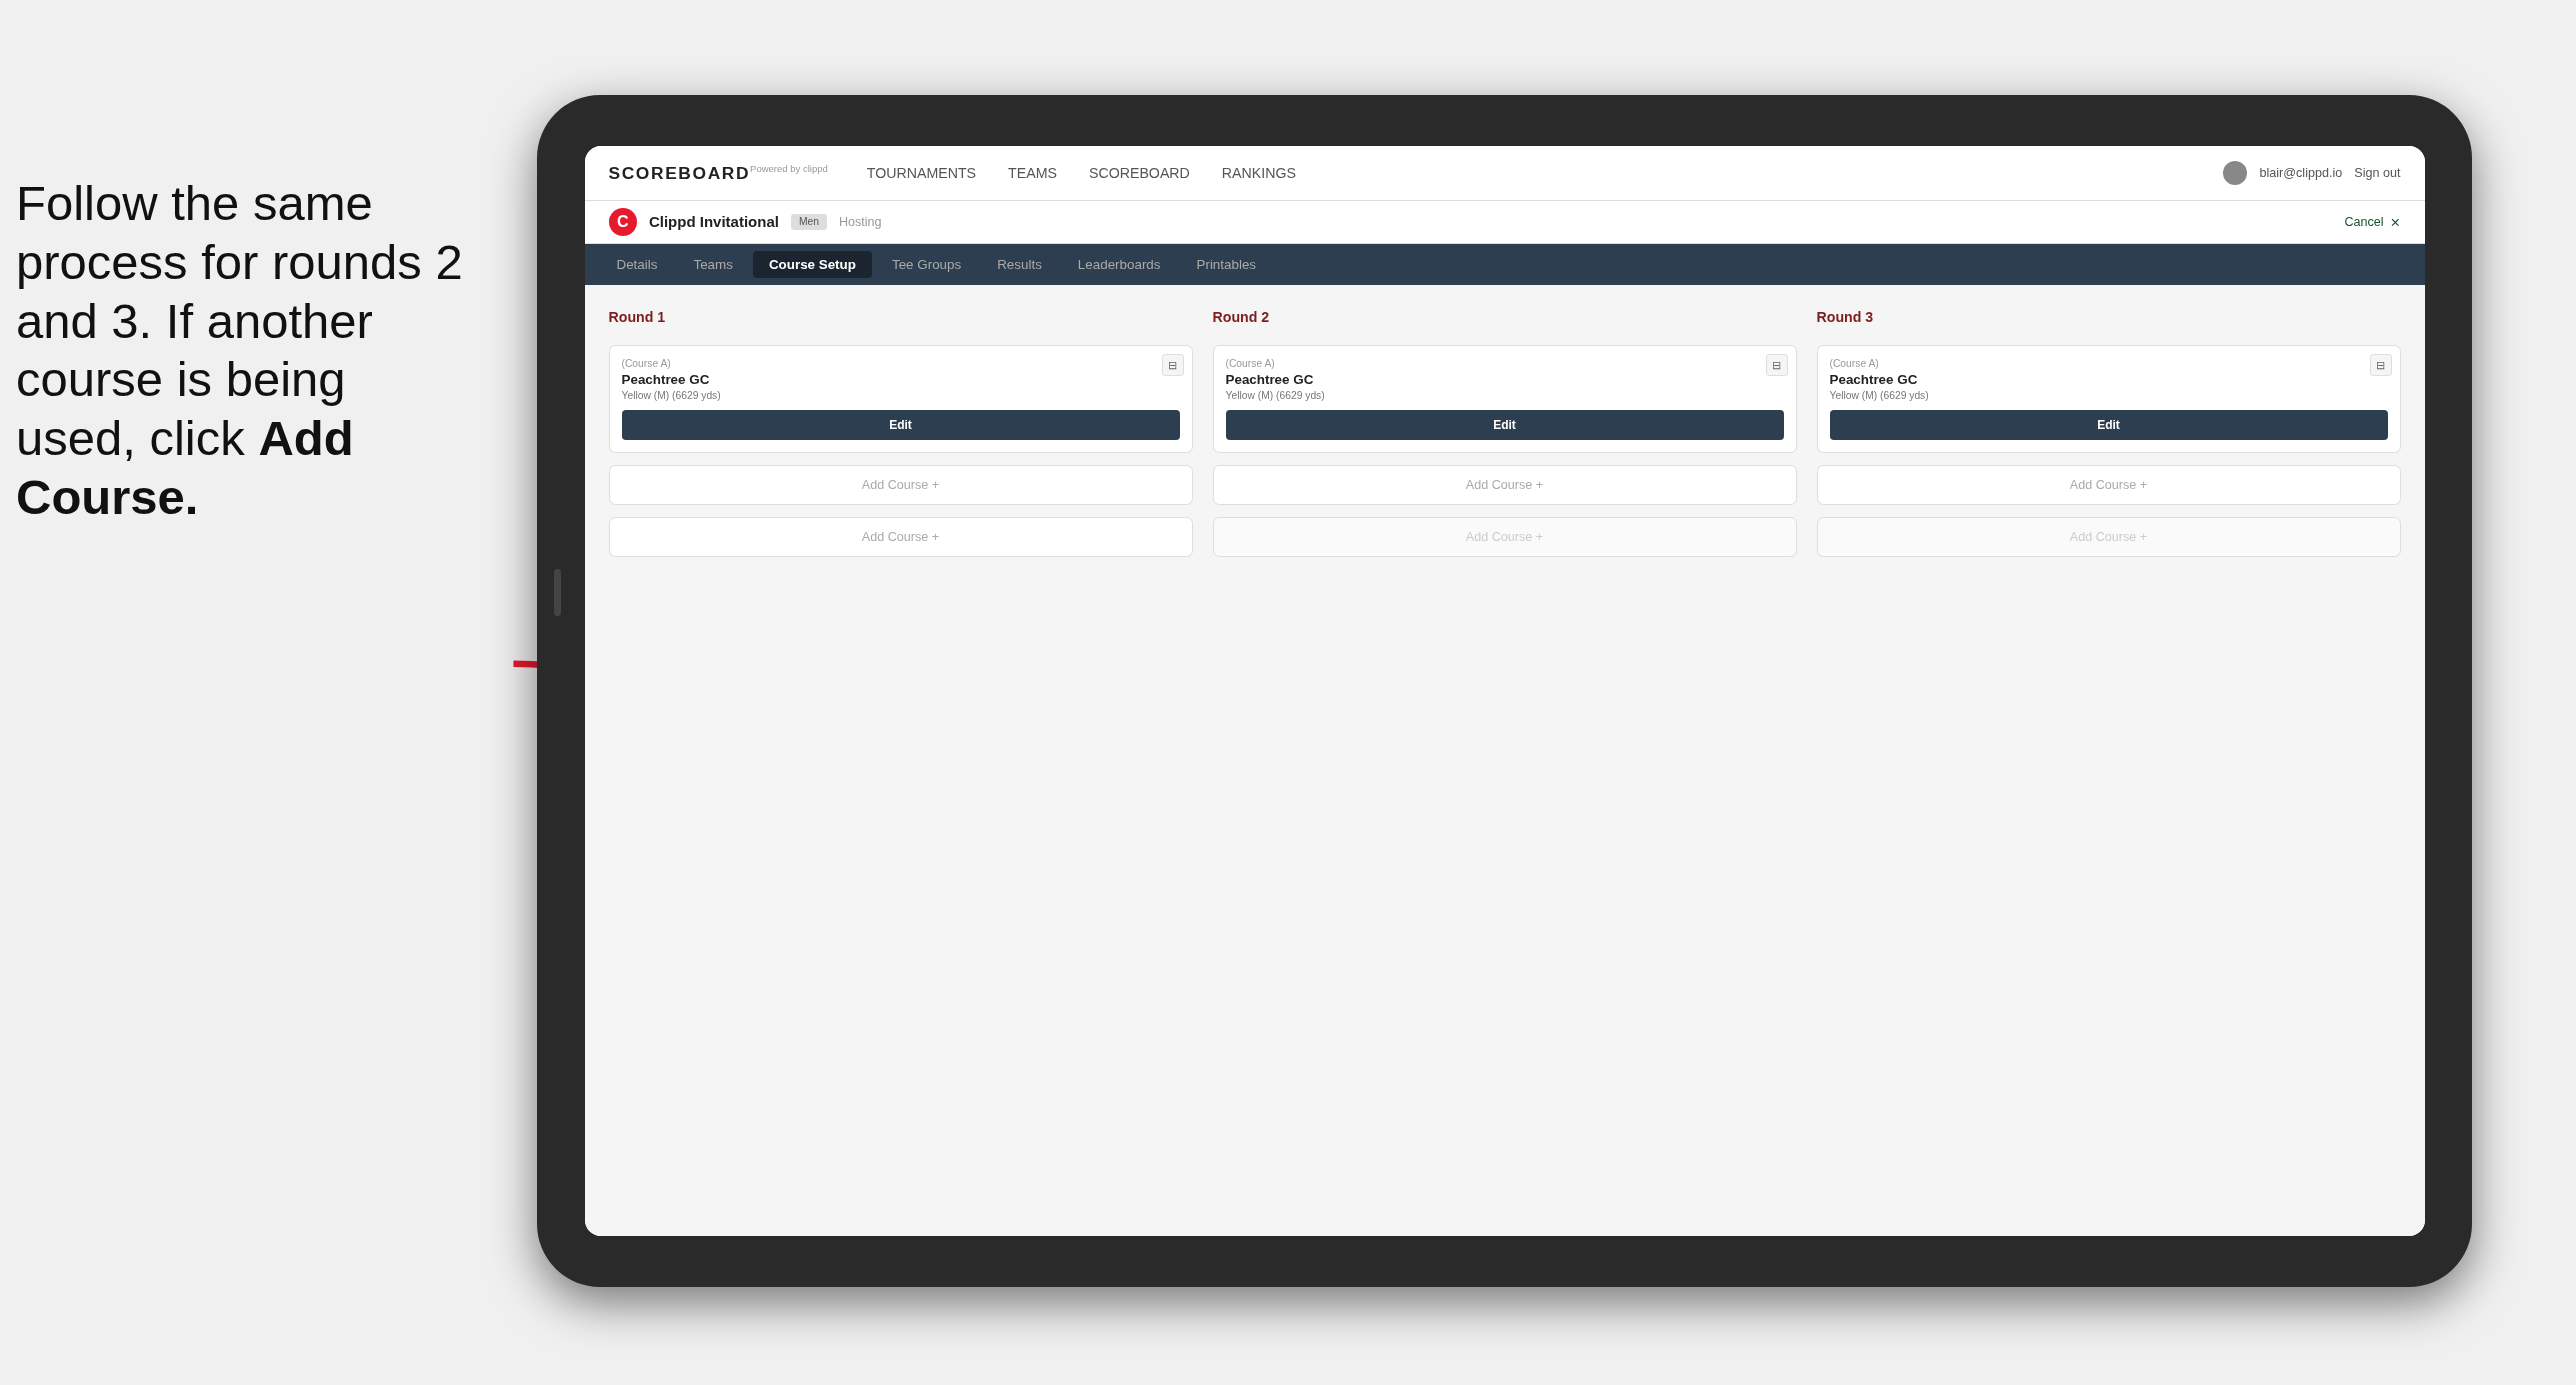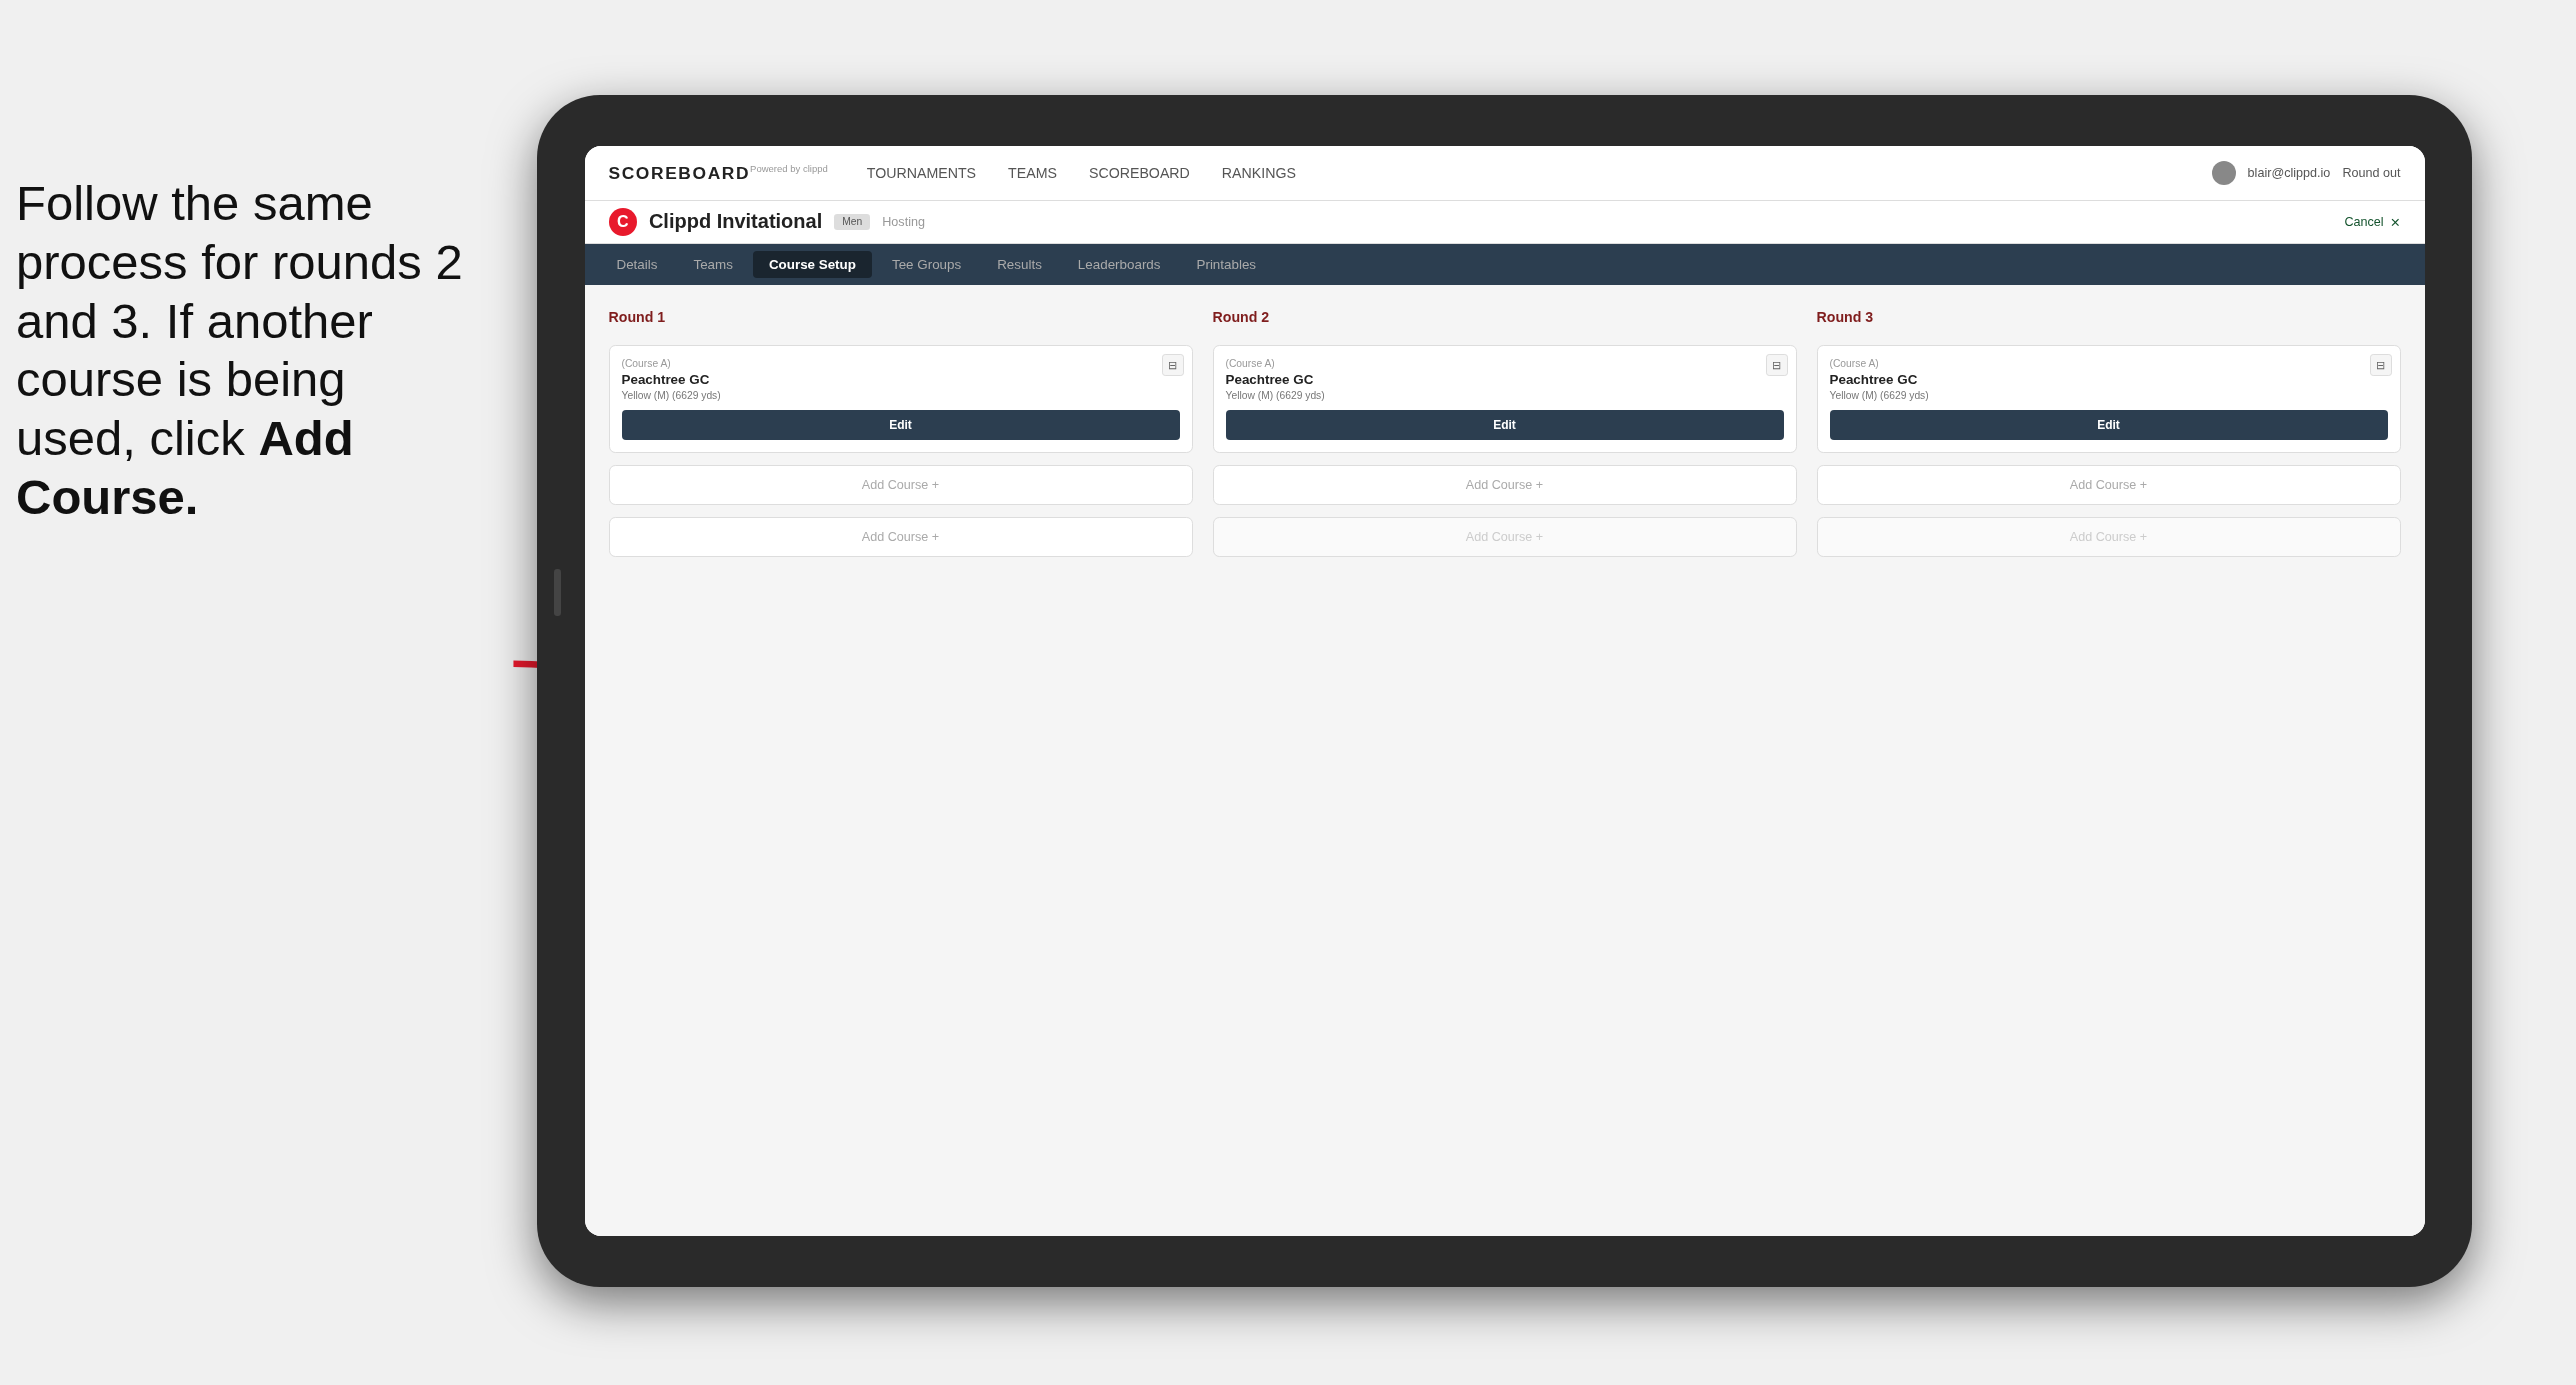--- a/index.html
+++ b/index.html
@@ -140,21 +140,21 @@
       border-radius: 50%;
       display: flex;
       align-items: center;
       justify-content: center;
       color: #fff;
       font-weight: 900;
       font-size: 16px;
     }
 
     .tournament-name {
-      font-size: 20px;
+      font-size: 15px;
       font-weight: 600;
       color: #222;
     }
 
     .tournament-badge {
       background: #ddd;
       color: #555;
       font-size: 10.3px;
       padding: 2.4px 8px;
       border-radius: 3.2px;
@@ -344,21 +344,21 @@
         <div class="nav-links">
           <span class="nav-link">TOURNAMENTS</span>
           <span class="nav-link">TEAMS</span>
           <span class="nav-link">SCOREBOARD</span>
           <span class="nav-link">RANKINGS</span>
         </div>
       </div>
       <div class="nav-right">
         <div class="user-avatar"></div>
         <span>blair@clippd.io</span>
-        <span style="color:#555; cursor:pointer;">Round out</span>
+        <span style="color:#555; cursor:pointer;">Sign out</span>
       </div>
     </div>
 
     <div class="tournament-bar">
       <div class="tournament-left">
         <div class="clippd-logo">C</div>
         <span class="tournament-name">Clippd Invitational</span>
         <span class="tournament-badge">Men</span>
         <span class="hosting-badge">Hosting</span>
       </div>

